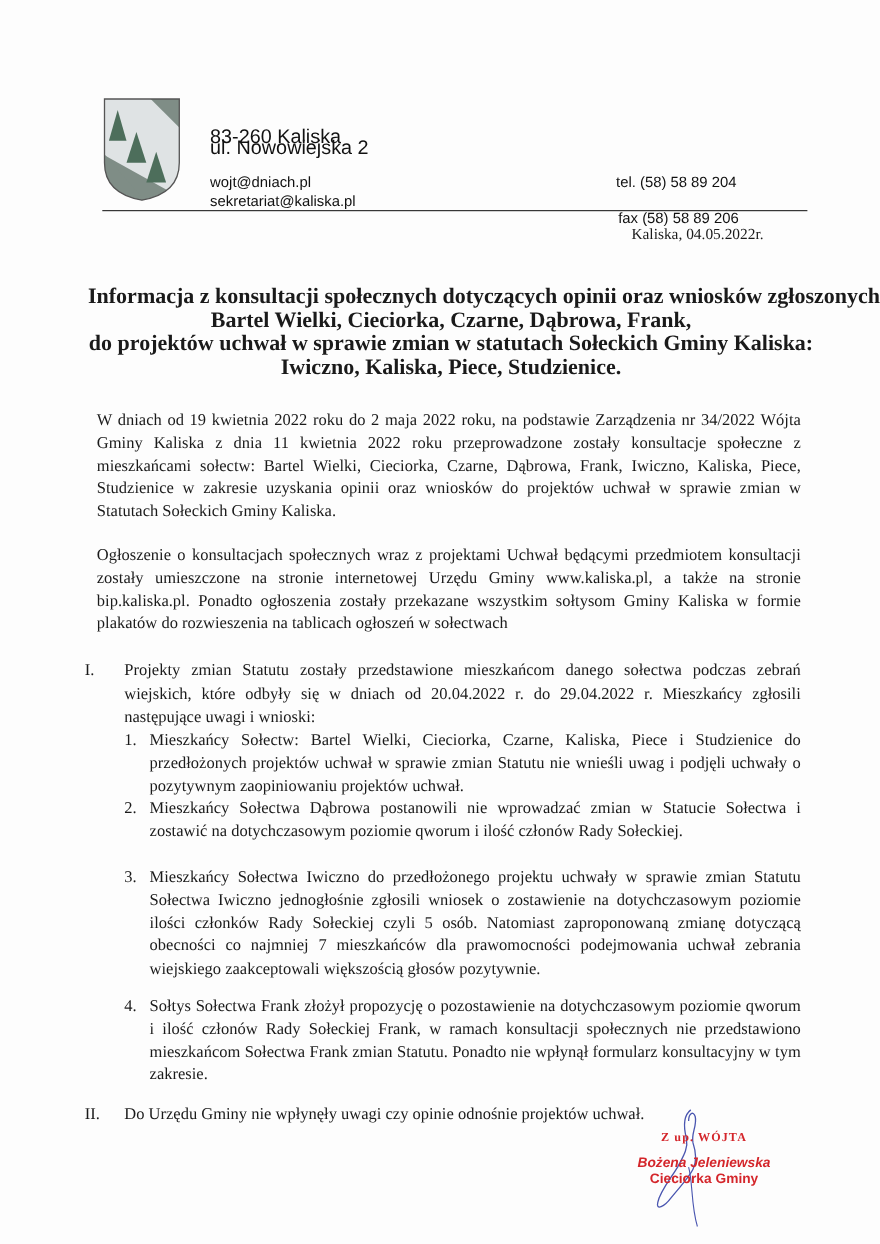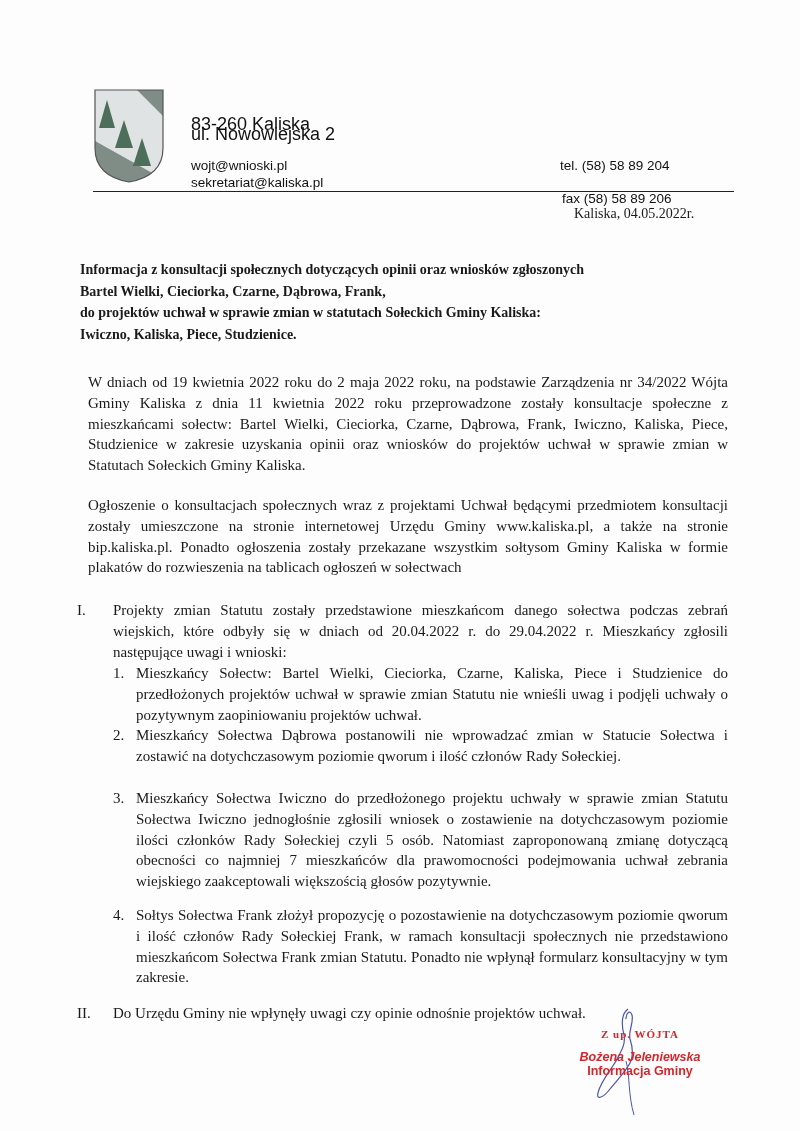--- a/index.html
+++ b/index.html
@@ -14,21 +14,21 @@
   .hdr-l2 { top:124px; }
   .hdr-small { position:absolute; font-family:"Liberation Sans", sans-serif; font-size:13.5px; color:#111; }
   .hdr-email1 { left:191px; top:158px; }
   .hdr-email2 { left:191px; top:175px; }
   .hdr-tel { left:560px; top:158px; }
   .hdr-fax { left:562px; top:191px; }
   .hdr-rule { position:absolute; left:93px; top:191px; width:641px; height:1px; background:#222; }
 
   .date { position:absolute; left:574px; top:206px; font-family:"Liberation Serif", serif; font-size:14px; }
 
-  .title { position:absolute; left:80px; top:259px; width:660px; font-family:"Liberation Serif", serif; font-weight:bold; font-size:14px; line-height:21.5px; }
+  .title { position:absolute; left:80px; top:259px; width:660px; text-align:center; font-family:"Liberation Serif", serif; font-weight:bold; font-size:20px; line-height:21.5px; }
   .title div { white-space:nowrap; }
 
   .para { position:absolute; left:88px; width:640px; font-family:"Liberation Serif", serif; font-size:15px; line-height:20.8px; text-align:justify; }
   .p1 { top:372px; }
   .p2 { top:495px; }
 
   .sec { position:absolute; font-family:"Liberation Serif", serif; font-size:15px; line-height:20.8px; }
   .sec-num { position:absolute; left:77px; font-family:"Liberation Serif", serif; font-size:15px; line-height:20.8px; }
   .sec1-num { top:600px; }
   .sec1-body { left:113px; top:600px; width:615px; text-align:justify; }
@@ -67,21 +67,21 @@
       <polygon points="0,50 40,96 0,96" fill="#7f8d86"></polygon>
       <polygon points="14,12 6,40 22,40" fill="#4d6e5b"></polygon>
       <polygon points="31,32 22,60 40,60" fill="#4d6e5b"></polygon>
       <polygon points="49,50 40,78 58,78" fill="#4d6e5b"></polygon>
     </g>
     <path d="M2,2 H70 V60 Q70,88 36,94 Q2,88 2,60 Z" fill="none" stroke="#555" stroke-width="1.2"></path>
   </svg>
 
   <div class="hdr-line hdr-l1">83-260 Kaliska</div>
   <div class="hdr-line hdr-l2">ul. Nowowiejska 2</div>
-  <div class="hdr-small hdr-email1">wojt@wnioski.pl</div>
+  <div class="hdr-small hdr-email1">wojt@dniach.pl</div>
   <div class="hdr-small hdr-email2">sekretariat@kaliska.pl</div>
   <div class="hdr-small hdr-tel">tel. (58) 58 89 204</div>
   <div class="hdr-small hdr-fax">fax (58) 58 89 206</div>
   <div class="hdr-rule"></div>
 
   <div class="date">Kaliska, 04.05.2022r.</div>
 
   <div class="title">
     <div>Informacja z konsultacji społecznych dotyczących opinii oraz wniosków zgłoszonych</div>
     <div>Bartel Wielki, Cieciorka, Czarne, Dąbrowa, Frank,</div>
@@ -116,16 +116,16 @@
   <div class="sec sec2-body">Do Urzędu Gminy nie wpłynęły uwagi czy opinie odnośnie projektów uchwał.</div>
 
   <svg class="sig" viewBox="0 0 80 115">
     <path d="M38,4 C30,10 32,22 34,30 C36,40 30,48 26,56 C20,66 10,78 8,88 C6,96 14,92 20,84 C28,74 36,66 40,58 C44,50 42,40 40,34 C38,26 44,18 42,10 C40,4 36,8 36,14" fill="none" stroke="#4a56b0" stroke-width="1.2"></path>
     <path d="M36,56 C40,70 38,90 44,110" fill="none" stroke="#4a56b0" stroke-width="1"></path>
   </svg>
 
   <div class="stamp">
     <div class="stamp-1">Z up. WÓJTA</div>
     <div class="stamp-2">Bożena Jeleniewska</div>
-    <div class="stamp-3">Informacja Gminy</div>
+    <div class="stamp-3">Cieciorka Gminy</div>
   </div>
 
 </div>
 
 </body></html>

